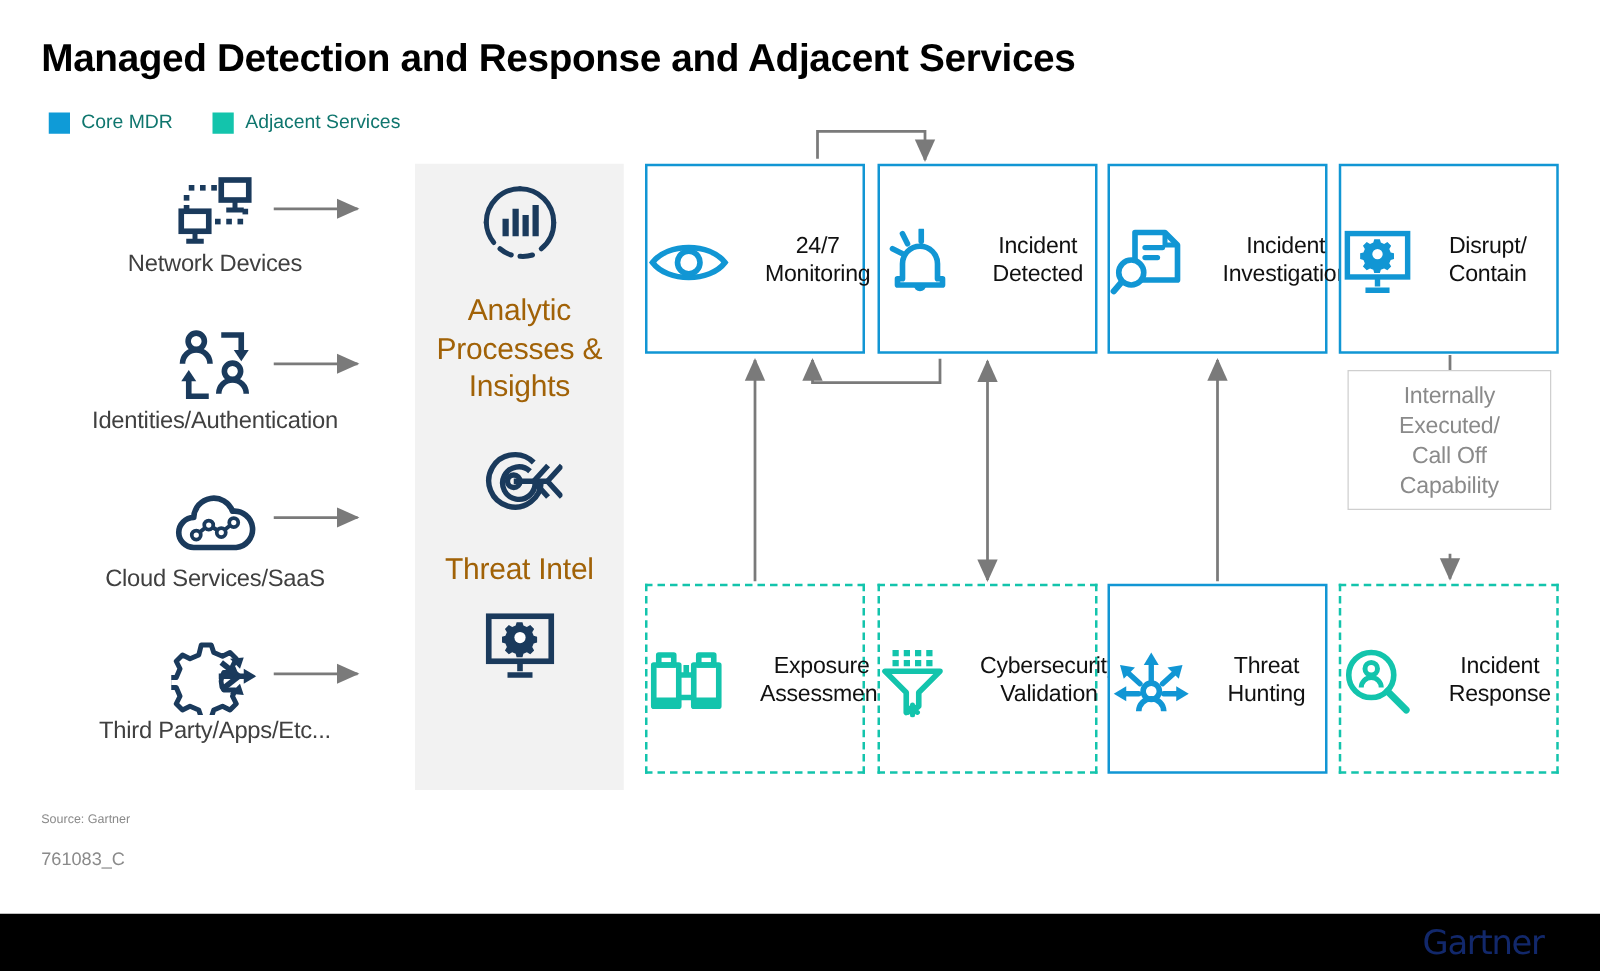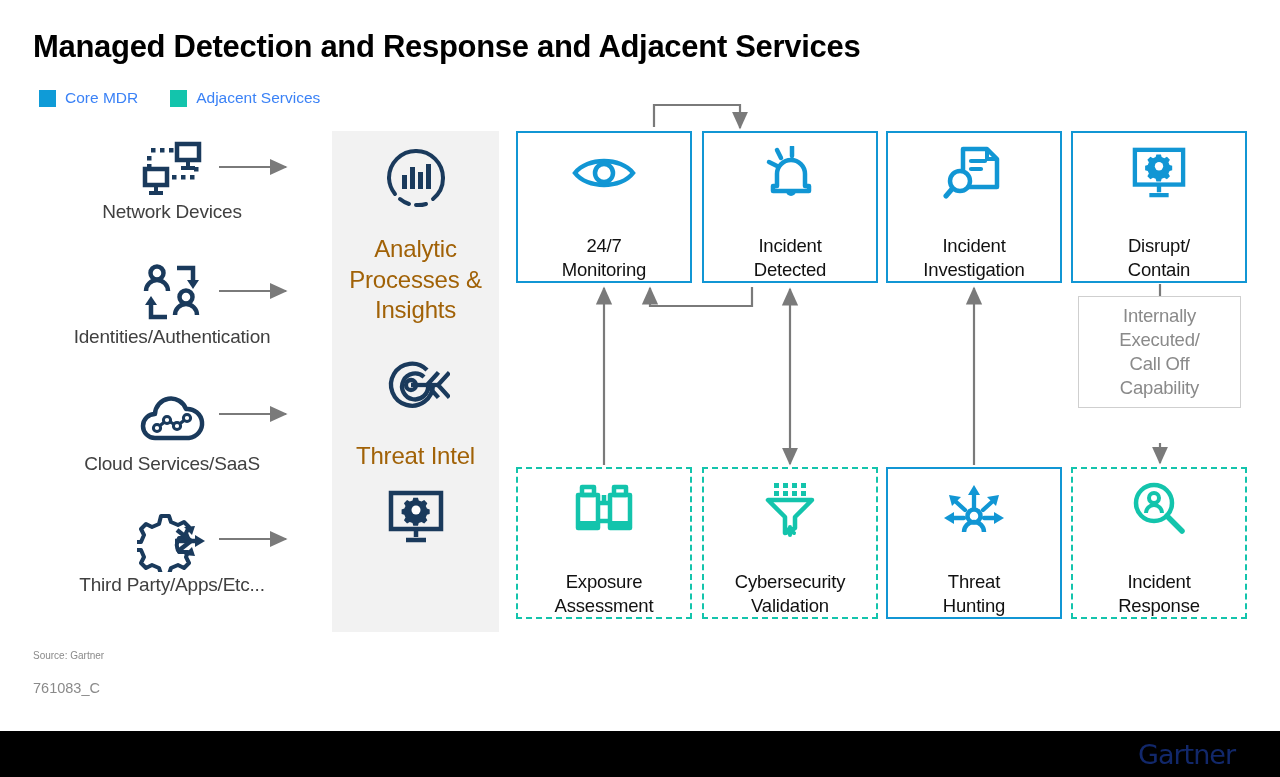--- a/index.html
+++ b/index.html
@@ -14,21 +14,21 @@
   
   .title {
     position: absolute; left: 33px; top: 29px;
     font-size: 31px; font-weight: bold; color: #000;
     letter-spacing: -0.3px; white-space: nowrap;
   }
   .legend { position: absolute; left: 39px; top: 89px; display: flex; align-items: center; gap: 0; }
   .legend-item { display: flex; align-items: center; }
   .legend-item + .legend-item { margin-left: 32px; }
   .swatch { width: 17px; height: 17px; display: inline-block; }
-  .legend-label { font-size: 15.5px; color: #3b82f6; margin-left: 9px; white-space: nowrap; }
+  .legend-label { font-size: 15.5px; color: #0f766e; margin-left: 9px; white-space: nowrap; }
 
   
   .src { position: absolute; width: 300px; left: 22px; text-align: center; }
   .src-icon { height: 66px; display: flex; align-items: center; justify-content: center; }
   .src-label {
     font-size: 19px; color: #404040; margin-top: 0; white-space: nowrap;
     letter-spacing: -0.2px;
   }
 
   
@@ -36,21 +36,21 @@
     position: absolute; left: 332px; top: 131px;
     width: 167px; height: 501px; background: #f2f2f2;
   }
   .gp-block { position: absolute; width: 167px; text-align: center; }
   .gp-icon { height: 60px; display:flex; align-items:center; justify-content:center; }
   .gp-label { font-size: 24px; color: #a16207; line-height: 1.28; margin-top: 26px; letter-spacing:-0.2px;}
 
   
   .pbox {
     position: absolute; width: 176px; height: 152px;
-    display: flex; flex-direction: column; align-items: center; justify-content: flex-start;
+    display: flex; flex-direction: row; align-items: center; justify-content: flex-start;
     background: #fff;
     gap: 28px;
   }
   .pbox.solid { border: 2px solid #1196d4; }
   .pbox.dashed { border: 2px dashed #13c4ac; }
   .pbox .pb-icon { height: 74px; display:flex; align-items:center; justify-content:center; margin-top: 6px; }
   .pbox .pb-label {
     font-size: 18.5px; color: #111; line-height: 1.26; text-align:center;
     letter-spacing: -0.2px;
   }

